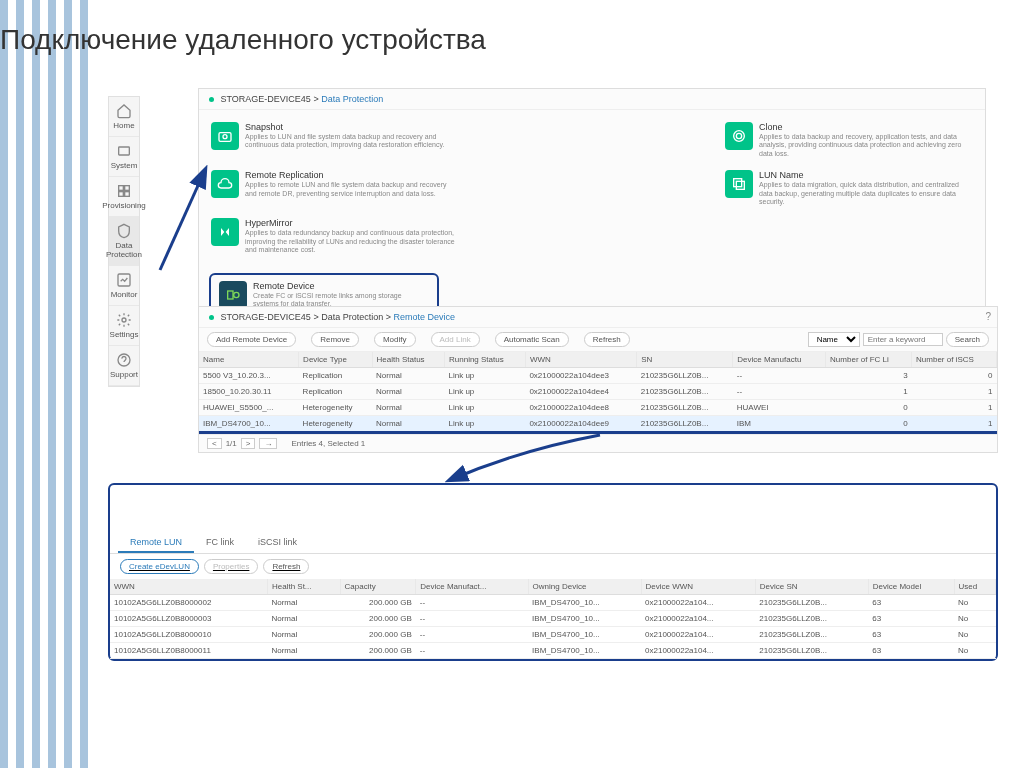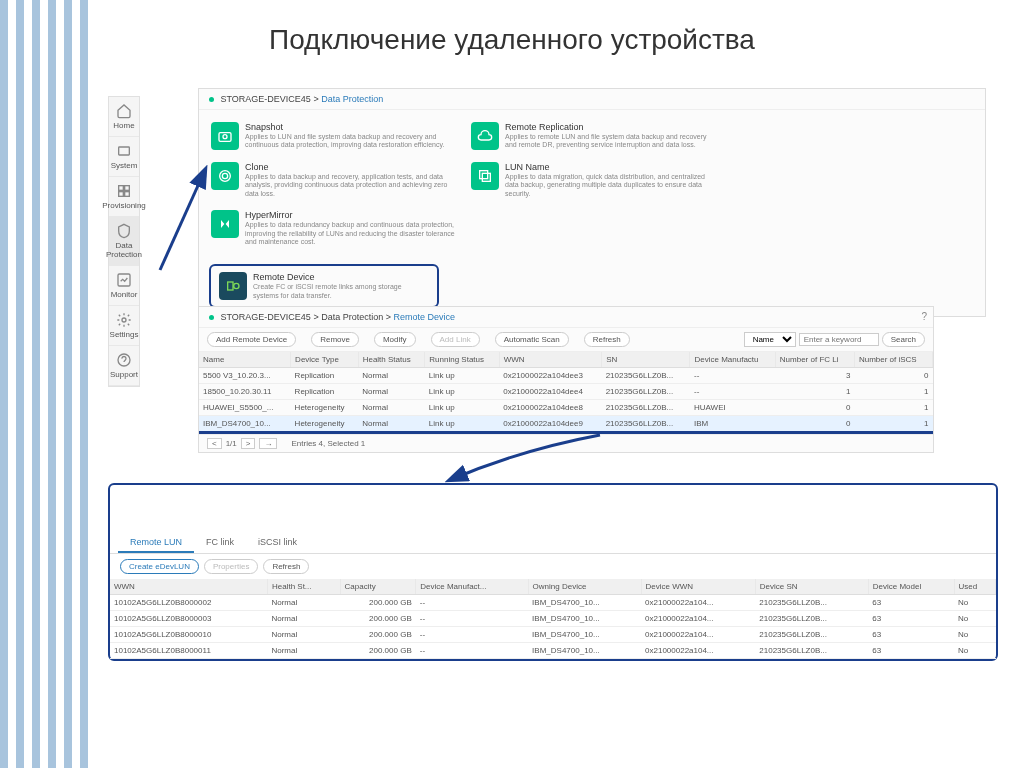--- a/index.html
+++ b/index.html
@@ -1,52 +1,52 @@
 <!DOCTYPE html>
 <html><head>
 <meta charset="utf-8">
 <style>
 * { box-sizing: border-box; margin: 0; padding: 0; }
 body { font-family: Arial, sans-serif; font-size: 10px; background: #fff; width: 1024px; height: 768px; position: relative; overflow: hidden; }
 .bg-stripes { position: absolute; left: 0; top: 0; width: 90px; height: 768px; background: repeating-linear-gradient(90deg, #a8c4dd 0, #a8c4dd 8px, #fff 8px, #fff 16px); z-index: 0; }
-.slide-title { position: absolute; top: 24px; left: 0; width: 1024px; text-align: center; font-size: 28px; font-weight: normal; color: #333; z-index: 10; }
+.slide-title { position: absolute; top: 24px; left: 0; width: 1024px; font-size: 28px; font-weight: normal; color: #333; z-index: 10; }
 .sidebar { position: absolute; left: 108px; top: 96px; width: 32px; background: #f5f5f5; border: 1px solid #e0e0e0; z-index: 5; }
 .sidebar-item { display: flex; flex-direction: column; align-items: center; padding: 6px 2px; border-bottom: 1px solid #e8e8e8; cursor: pointer; font-size: 8px; color: #555; text-align: center; }
 .sidebar-item.active { background: #e8e8e8; }
 .sidebar-icon { width: 16px; height: 16px; margin-bottom: 2px; color: #888; }
 .panel1 { position: absolute; left: 198px; top: 88px; width: 788px; background: #fbfbfb; border: 1px solid #ddd; z-index: 5; }
 .breadcrumb { padding: 5px 10px; font-size: 9px; color: #444; border-bottom: 1px solid #eee; }
 .breadcrumb .bc-dot { display: inline-block; width: 5px; height: 5px; background: #00c389; border-radius: 50%; margin-right: 4px; vertical-align: middle; }
 .breadcrumb .bc-link { color: #2b7bb9; }
-.cards { display: flex; flex-wrap: wrap; padding: 8px 6px 4px; }
+.cards { display: flex; flex-wrap: wrap; padding: 8px 6px 4px; justify-content: space-between; }
 .card { display: flex; width: 260px; padding: 4px 6px; margin-bottom: 4px; }
 .card-icon { width: 28px; height: 28px; background: #00c389; border-radius: 4px; flex-shrink: 0; display: flex; align-items: center; justify-content: center; margin-right: 6px; color: #fff; }
 .card-text { flex: 1; }
 .card-title { font-size: 9px; color: #333; margin-bottom: 1px; }
 .card-desc { font-size: 7px; color: #888; line-height: 1.2; }
 .remote-device-box { margin: 6px 10px 8px; border: 2px solid #1a3e8c; border-radius: 6px; padding: 6px 8px; display: flex; width: 230px; }
-.panel2 { position: absolute; left: 198px; top: 306px; width: 736px; background: #fbfbfb; border: 1px solid #ddd; z-index: 5; }
+.panel2 { position: absolute; left: 198px; top: 306px; width: 800px; background: #fbfbfb; border: 1px solid #ddd; z-index: 5; }
 .toolbar { padding: 4px 8px; display: flex; gap: 15px; align-items: center; border-bottom: 1px solid #eee; }
 .btn { border: 1px solid #ccc; background: #fff; border-radius: 10px; padding: 2px 8px; font-size: 8px; color: #555; cursor: pointer; }
 .btn.disabled { color: #bbb; }
 .toolbar-right { margin-left: auto; display: flex; gap: 3px; align-items: center; }
 .select { border: 1px solid #ccc; padding: 1px 4px; font-size: 8px; background: #fff; }
 .input { border: 1px solid #ccc; padding: 1px 4px; font-size: 8px; width: 80px; }
 .table { width: 100%; border-collapse: collapse; font-size: 8px; }
 .table th { background: #f0f0f0; padding: 3px 4px; text-align: left; font-weight: normal; color: #555; border-bottom: 1px solid #ddd; border-right: 1px solid #e8e8e8; }
 .table td { padding: 3px 4px; color: #555; border-bottom: 1px solid #eee; }
 .table tr.selected td { background: #e6f2ff; }
 .row-highlight { border-bottom: 3px solid #1a3e8c !important; }
 .pager { padding: 3px 8px; display: flex; align-items: center; gap: 4px; font-size: 8px; color: #666; border-top: 1px solid #eee; }
 .pager-btn { border: 1px solid #ccc; padding: 0 4px; background: #fff; cursor: pointer; }
 .panel3 { position: absolute; left: 108px; top: 483px; width: 890px; background: #fff; border: 2px solid #1a3e8c; border-radius: 6px; z-index: 5; }
 .tabs { display: flex; padding: 4px 8px 0; border-bottom: 1px solid #ddd; }
 .tab { padding: 4px 12px; font-size: 9px; color: #666; cursor: pointer; margin-top: 44px; }
 .tab.active { color: #2b7bb9; border-bottom: 2px solid #2b7bb9; }
-.panel3-toolbar { padding: 5px 10px; display: flex; gap: 5px; }
+.panel3-toolbar { padding: 5px 10px; display: flex; gap: 5px; text-decoration: underline; }
 .btn-primary-outline { border: 1px solid #2b7bb9; color: #2b7bb9; background: #fff; border-radius: 10px; padding: 2px 8px; font-size: 8px; cursor: pointer; }
 .help-icon { position: absolute; right: 6px; top: 4px; font-size: 10px; color: #888; }
 svg.arrow { position: absolute; z-index: 30; pointer-events: none; }
 </style>
 </head>
 <body>
 
 <div class="bg-stripes"></div>
 
 <div class="slide-title">Подключение удаленного устройства</div>
@@ -117,38 +117,38 @@
           </svg>
         </div>
       <div class="card-text">
         <div class="card-title">Snapshot</div>
         <div class="card-desc">Applies to LUN and file system data backup and recovery and continuous data protection, improving data restoration efficiency.</div>
       </div>
     </div>
     <div class="card">
       <div class="card-icon">
           <svg width="16" height="16" viewBox="0 0 24 24" fill="none" stroke="#fff" stroke-width="2">
+            <circle cx="12" cy="12" r="8"></circle>
+            <circle cx="12" cy="12" r="4"></circle>
+          </svg>
+        </div>
+      <div class="card-text">
+        <div class="card-title">Clone</div>
+        <div class="card-desc">Applies to data backup and recovery, application tests, and data analysis, providing continuous data protection and achieving zero data loss.</div>
+      </div>
+    </div>
+    <div class="card">
+      <div class="card-icon">
+          <svg width="16" height="16" viewBox="0 0 24 24" fill="none" stroke="#fff" stroke-width="2">
             <path d="M18 10a6 6 0 00-12 0 4 4 0 000 8h12a4 4 0 000-8z"></path>
           </svg>
         </div>
       <div class="card-text">
         <div class="card-title">Remote Replication</div>
         <div class="card-desc">Applies to remote LUN and file system data backup and recovery and remote DR, preventing service interruption and data loss.</div>
-      </div>
-    </div>
-    <div class="card">
-      <div class="card-icon">
-          <svg width="16" height="16" viewBox="0 0 24 24" fill="none" stroke="#fff" stroke-width="2">
-            <circle cx="12" cy="12" r="8"></circle>
-            <circle cx="12" cy="12" r="4"></circle>
-          </svg>
-        </div>
-      <div class="card-text">
-        <div class="card-title">Clone</div>
-        <div class="card-desc">Applies to data backup and recovery, application tests, and data analysis, providing continuous data protection and achieving zero data loss.</div>
       </div>
     </div>
     <div class="card">
       <div class="card-icon">
           <svg width="16" height="16" viewBox="0 0 24 24" fill="none" stroke="#fff" stroke-width="2">
             <rect x="4" y="4" width="12" height="12"></rect>
             <rect x="8" y="8" width="12" height="12"></rect>
           </svg>
         </div>
       <div class="card-text">

